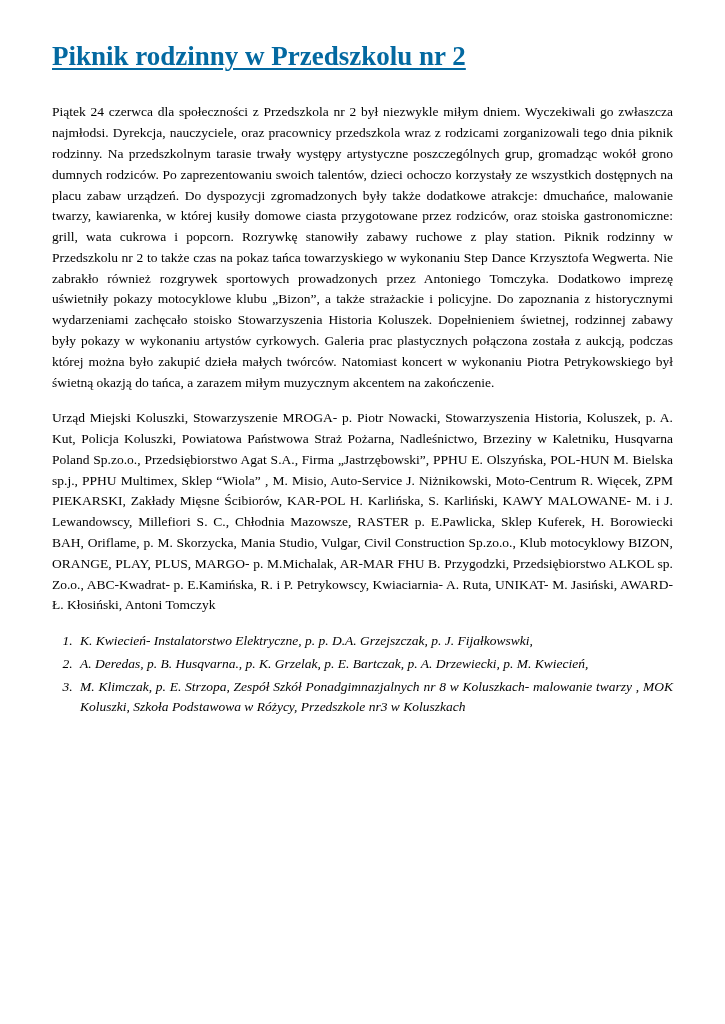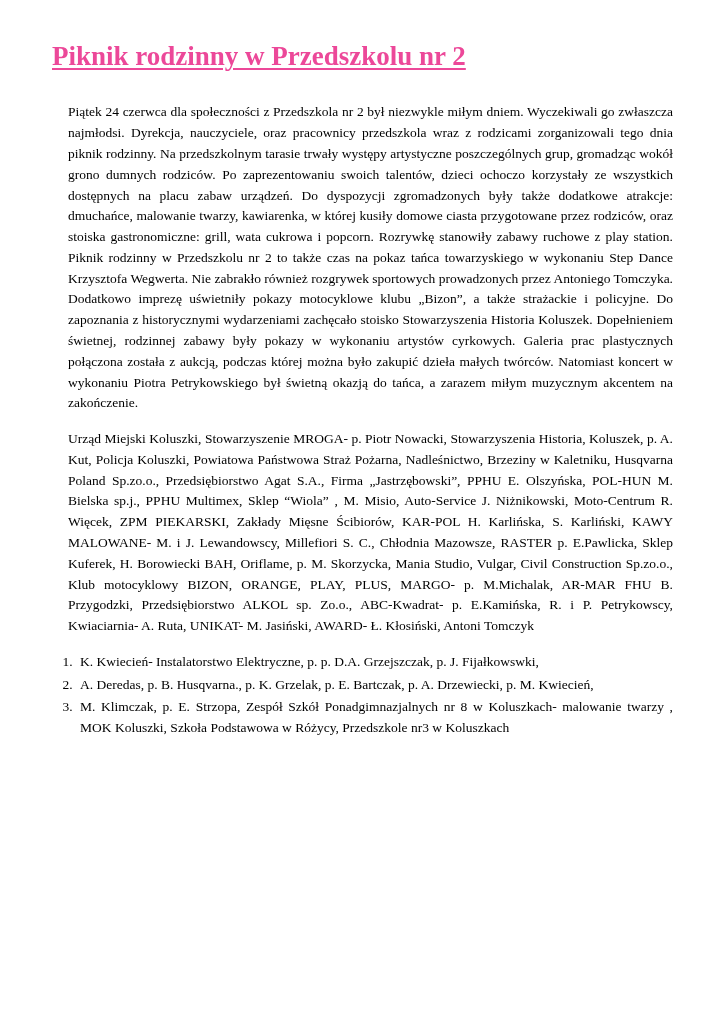--- a/index.html
+++ b/index.html
@@ -20,42 +20,43 @@
     height: 1024px;
     padding: 40px 52px 0 52px;
   }
   h1.doc-title {
     margin: 0 0 30px 0;
     font-size: 27px;
     font-weight: bold;
     line-height: 1.2;
   }
   h1.doc-title a {
-    color: #ec4899;
+    color: #0369a1;
     text-decoration: underline;
     text-decoration-thickness: 2px;
     text-underline-offset: 3px;
     cursor: pointer;
   }
   p.body-par {
-    margin: 0 0 15px 16px;
+    margin: 0 0 15px 0;
     font-size: 13.5px;
     line-height: 1.54;
     text-align: justify;
   }
   ol.num-list {
     margin: 0 0 15px 0;
     padding: 0 0 0 24px;
     font-size: 13.5px;
     line-height: 1.54;
   }
   ol.num-list li {
     text-align: justify;
     padding-left: 4px;
     margin-bottom: 2px;
+    font-style: italic;
   }
 </style>
 </head>
 <body>
 
 <div class="page">
 
   <h1 class="doc-title"><a>Piknik rodzinny w Przedszkolu nr 2</a></h1>
 
   <p class="body-par">Piątek 24 czerwca dla społeczności z Przedszkola nr 2 był niezwykle miłym dniem. Wyczekiwali go zwłaszcza najmłodsi.  Dyrekcja, nauczyciele, oraz pracownicy przedszkola wraz z rodzicami zorganizowali tego dnia piknik rodzinny.  Na przedszkolnym tarasie trwały występy artystyczne poszczególnych grup, gromadząc wokół grono dumnych rodziców. Po zaprezentowaniu swoich talentów, dzieci ochoczo korzystały ze wszystkich dostępnych na placu zabaw urządzeń. Do dyspozycji zgromadzonych były także dodatkowe atrakcje: dmuchańce, malowanie twarzy, kawiarenka, w której kusiły domowe ciasta przygotowane przez rodziców, oraz  stoiska gastronomiczne: grill, wata cukrowa i popcorn. Rozrywkę stanowiły zabawy ruchowe z play station. Piknik rodzinny w Przedszkolu nr 2 to także czas na pokaz tańca towarzyskiego w wykonaniu Step Dance Krzysztofa Wegwerta. Nie zabrakło również rozgrywek sportowych prowadzonych przez Antoniego Tomczyka.  Dodatkowo imprezę uświetniły pokazy motocyklowe klubu „Bizon”, a także strażackie i policyjne. Do zapoznania z historycznymi wydarzeniami zachęcało stoisko Stowarzyszenia Historia Koluszek. Dopełnieniem świetnej, rodzinnej zabawy były pokazy w wykonaniu artystów cyrkowych. Galeria prac plastycznych połączona została z  aukcją, podczas której można było zakupić dzieła małych twórców.  Natomiast koncert w wykonaniu Piotra Petrykowskiego był świetną okazją do tańca, a zarazem miłym muzycznym akcentem na zakończenie.</p>

